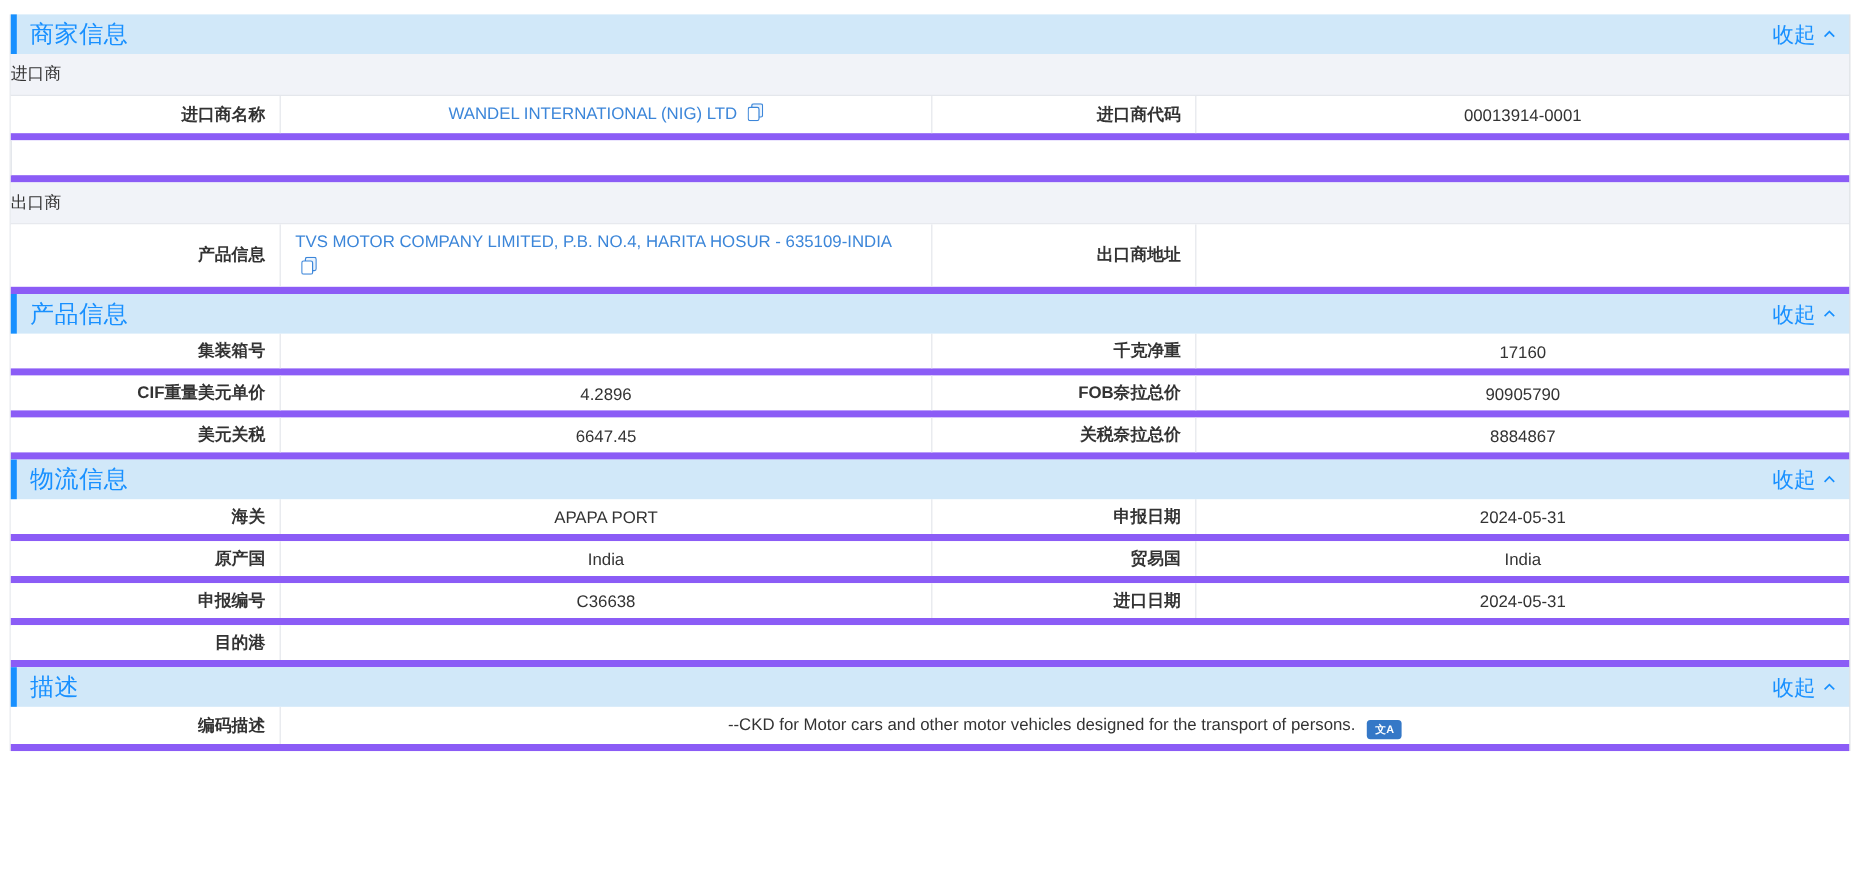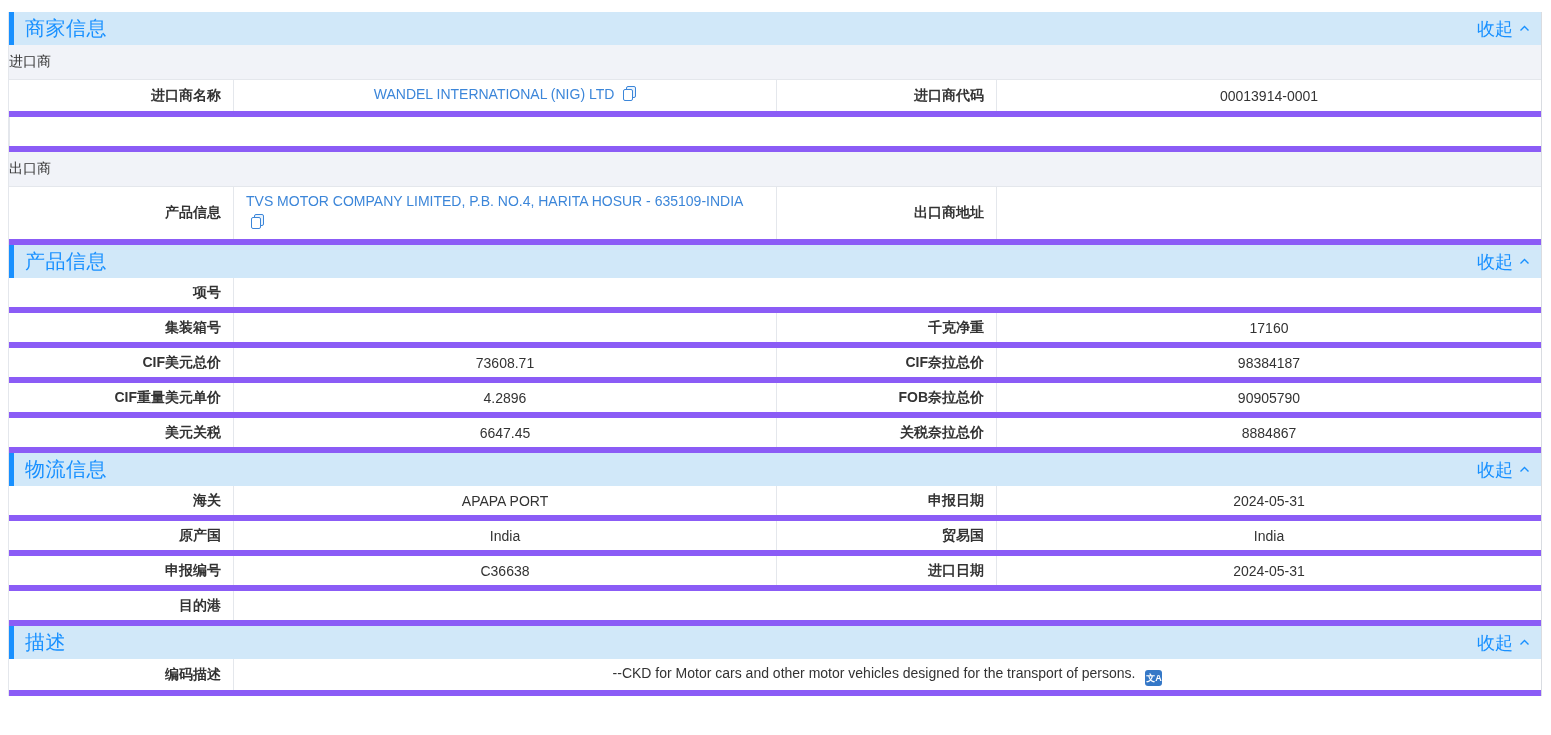--- a/index.html
+++ b/index.html
@@ -106,21 +106,21 @@
   }
   .wrapval { display: inline; line-height: 21px; }
   .copy-icon {
     display: inline-block;
     vertical-align: -2px;
     margin-left: 5px;
     cursor: pointer;
   }
   .translate-icon {
     display: inline-block;
-    width: 17px;
+    width: 29px;
     height: 16px;
     margin-left: 6px;
     background: #3578c7;
     border-radius: 3px;
     color: #ffffff;
     font-size: 9px;
     line-height: 16px;
     text-align: center;
     vertical-align: -3px;
     cursor: pointer;
@@ -193,38 +193,28 @@
     <span class="accent-bar"></span>
     <span class="section-title">产品信息</span>
     <span class="collapse-btn">
       <span>收起</span>
       <svg width="13" height="13" viewBox="0 0 13 13">
           <polyline points="2.5,8.5 6.5,4.5 10.5,8.5" fill="none" stroke="#1890ff" stroke-width="1.4"></polyline>
         </svg>
     </span>
   </div>
 
-  <div class="row">
-    <div class="cell label">项号</div>
-    <div class="cell value-full"></div>
-  </div>
 
   <div class="row">
     <div class="cell label">集装箱号</div>
     <div class="cell value1"></div>
     <div class="cell label2">千克净重</div>
     <div class="cell value2">17160</div>
   </div>
 
-  <div class="row">
-    <div class="cell label">CIF美元总价</div>
-    <div class="cell value1">73608.71</div>
-    <div class="cell label2">CIF奈拉总价</div>
-    <div class="cell value2">98384187</div>
-  </div>
 
   <div class="row">
     <div class="cell label">CIF重量美元单价</div>
     <div class="cell value1">4.2896</div>
     <div class="cell label2">FOB奈拉总价</div>
     <div class="cell value2">90905790</div>
   </div>
 
   <div class="row">
     <div class="cell label">美元关税</div>

